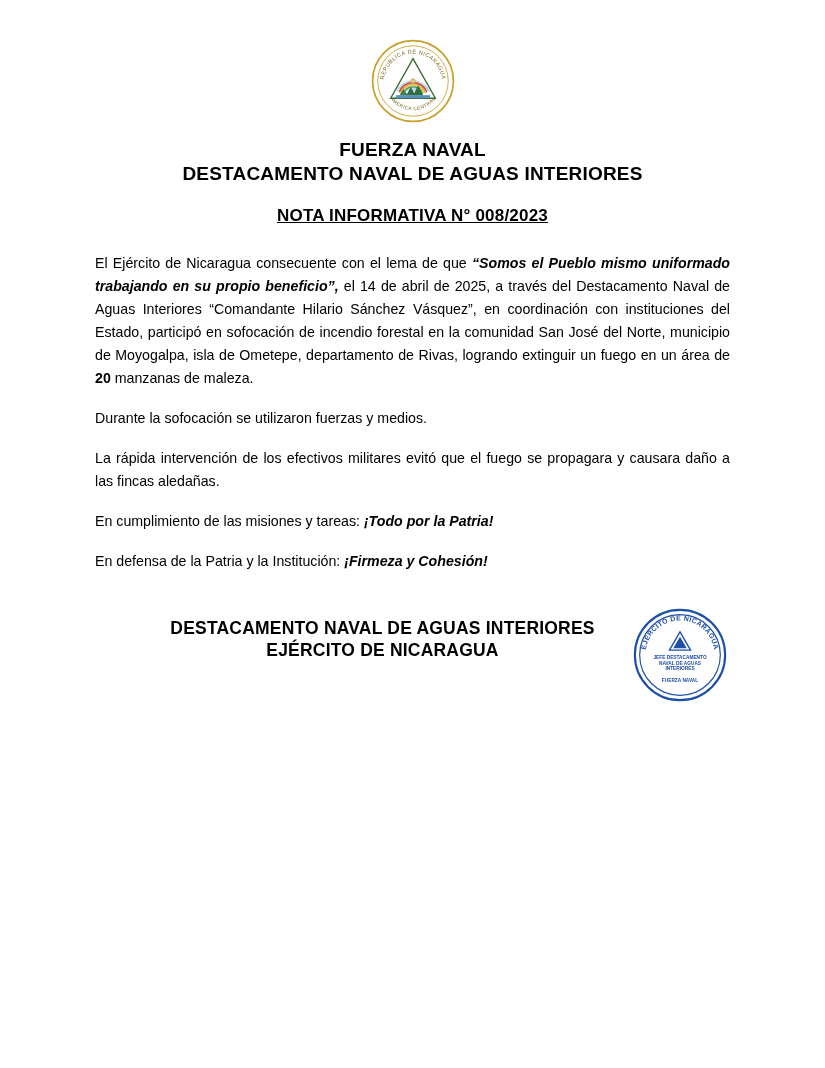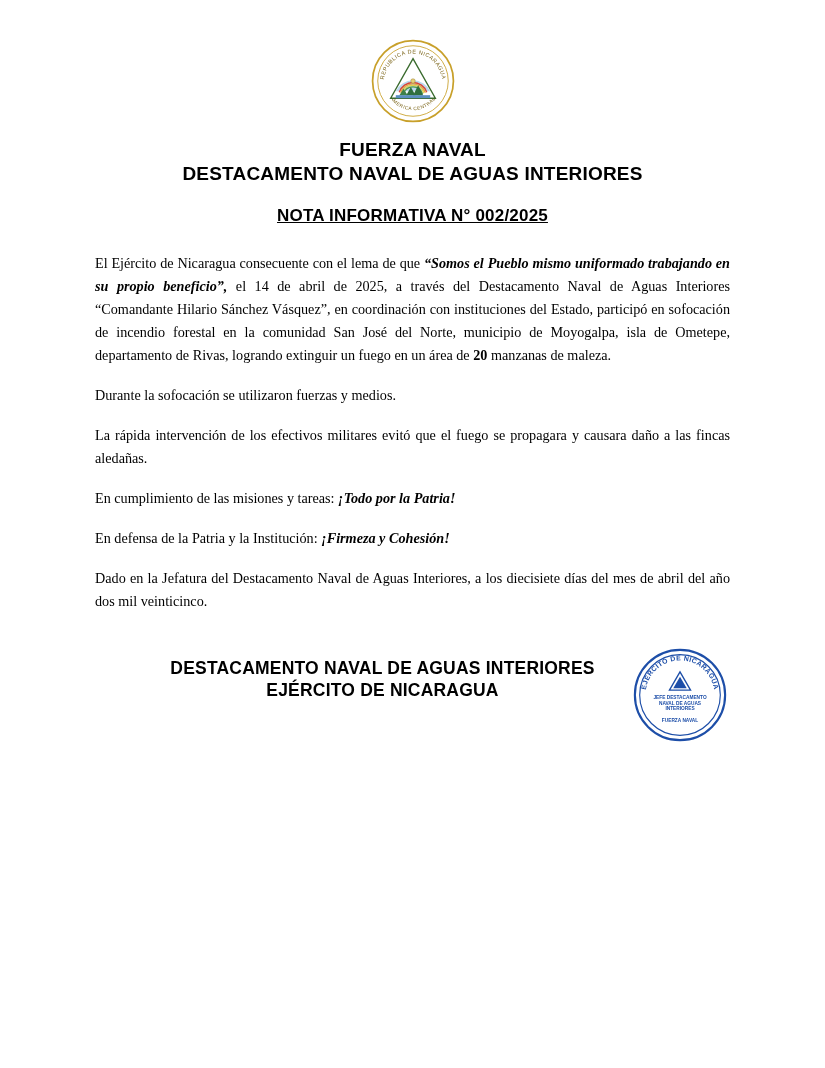--- a/index.html
+++ b/index.html
@@ -70,21 +70,20 @@
   
   .body-block {
     margin-top: 26px;
     font-size: 14.2px;
     line-height: 1.62;
     text-align: justify;
     text-justify: inter-word;
   }
   .para {
     margin: 8px 0 17px 0;
-    font-family: Liberation Serif, serif;
   }
   .para:last-child { margin-bottom: 0; }
   .bi {
     font-weight: bold;
     font-style: italic;
   }
   .b {
     font-weight: bold;
   }
 
@@ -149,36 +148,35 @@
         <rect x="30" y="66.5" width="40" height="3.5" fill="#5a8fc0"></rect>
 
         <circle cx="50" cy="50" r="2.6" fill="#e8d07a" stroke="#8a7320" stroke-width="0.5"></circle>
       </svg>
     </div>
   </div>
 
   <div class="heading-block">
     <div class="h-line1">FUERZA NAVAL</div>
     <div class="h-line2">DESTACAMENTO NAVAL DE AGUAS INTERIORES</div>
-    <div class="h-nota">NOTA INFORMATIVA N° 002/2025</div>
+    <div class="h-nota">NOTA INFORMATIVA N° 008/2023</div>
   </div>
 
   <div class="body-block">
 
     <p class="para"><span>El Ejército de Nicaragua consecuente con el lema de que </span><span class="bi">“Somos el Pueblo mismo uniformado trabajando en su propio beneficio”,</span><span> el 14 de abril de 2025, a través del Destacamento Naval de Aguas Interiores “Comandante Hilario Sánchez Vásquez”, en coordinación con instituciones del Estado, participó en sofocación de incendio forestal en la comunidad San José del Norte, municipio de Moyogalpa, isla de Ometepe, departamento de Rivas, logrando extinguir un fuego en un área de </span><span class="b">20</span><span> manzanas de maleza.</span></p>
 
     <p class="para">Durante la sofocación se utilizaron fuerzas y medios.</p>
 
     <p class="para">La rápida intervención de los efectivos militares evitó que el fuego se propagara y causara daño a las fincas aledañas.</p>
 
     <p class="para"><span>En cumplimiento de las misiones y tareas: </span><span class="bi">¡Todo por la Patria!</span></p>
 
     <p class="para"><span>En defensa de la Patria y la Institución: </span><span class="bi">¡Firmeza y Cohesión!</span></p>
 
-    <p class="para">Dado en la Jefatura del Destacamento Naval de Aguas Interiores, a los diecisiete días del mes de abril del año dos mil veinticinco.</p>
   </div>
 
   <div class="sign-block">
     <div class="sign-text">
       <div>DESTACAMENTO NAVAL DE AGUAS INTERIORES</div>
       <div>EJÉRCITO DE NICARAGUA</div>
     </div>
 
     <div class="seal">
       <svg viewBox="0 0 100 100" width="96" height="96" aria-hidden="true">

